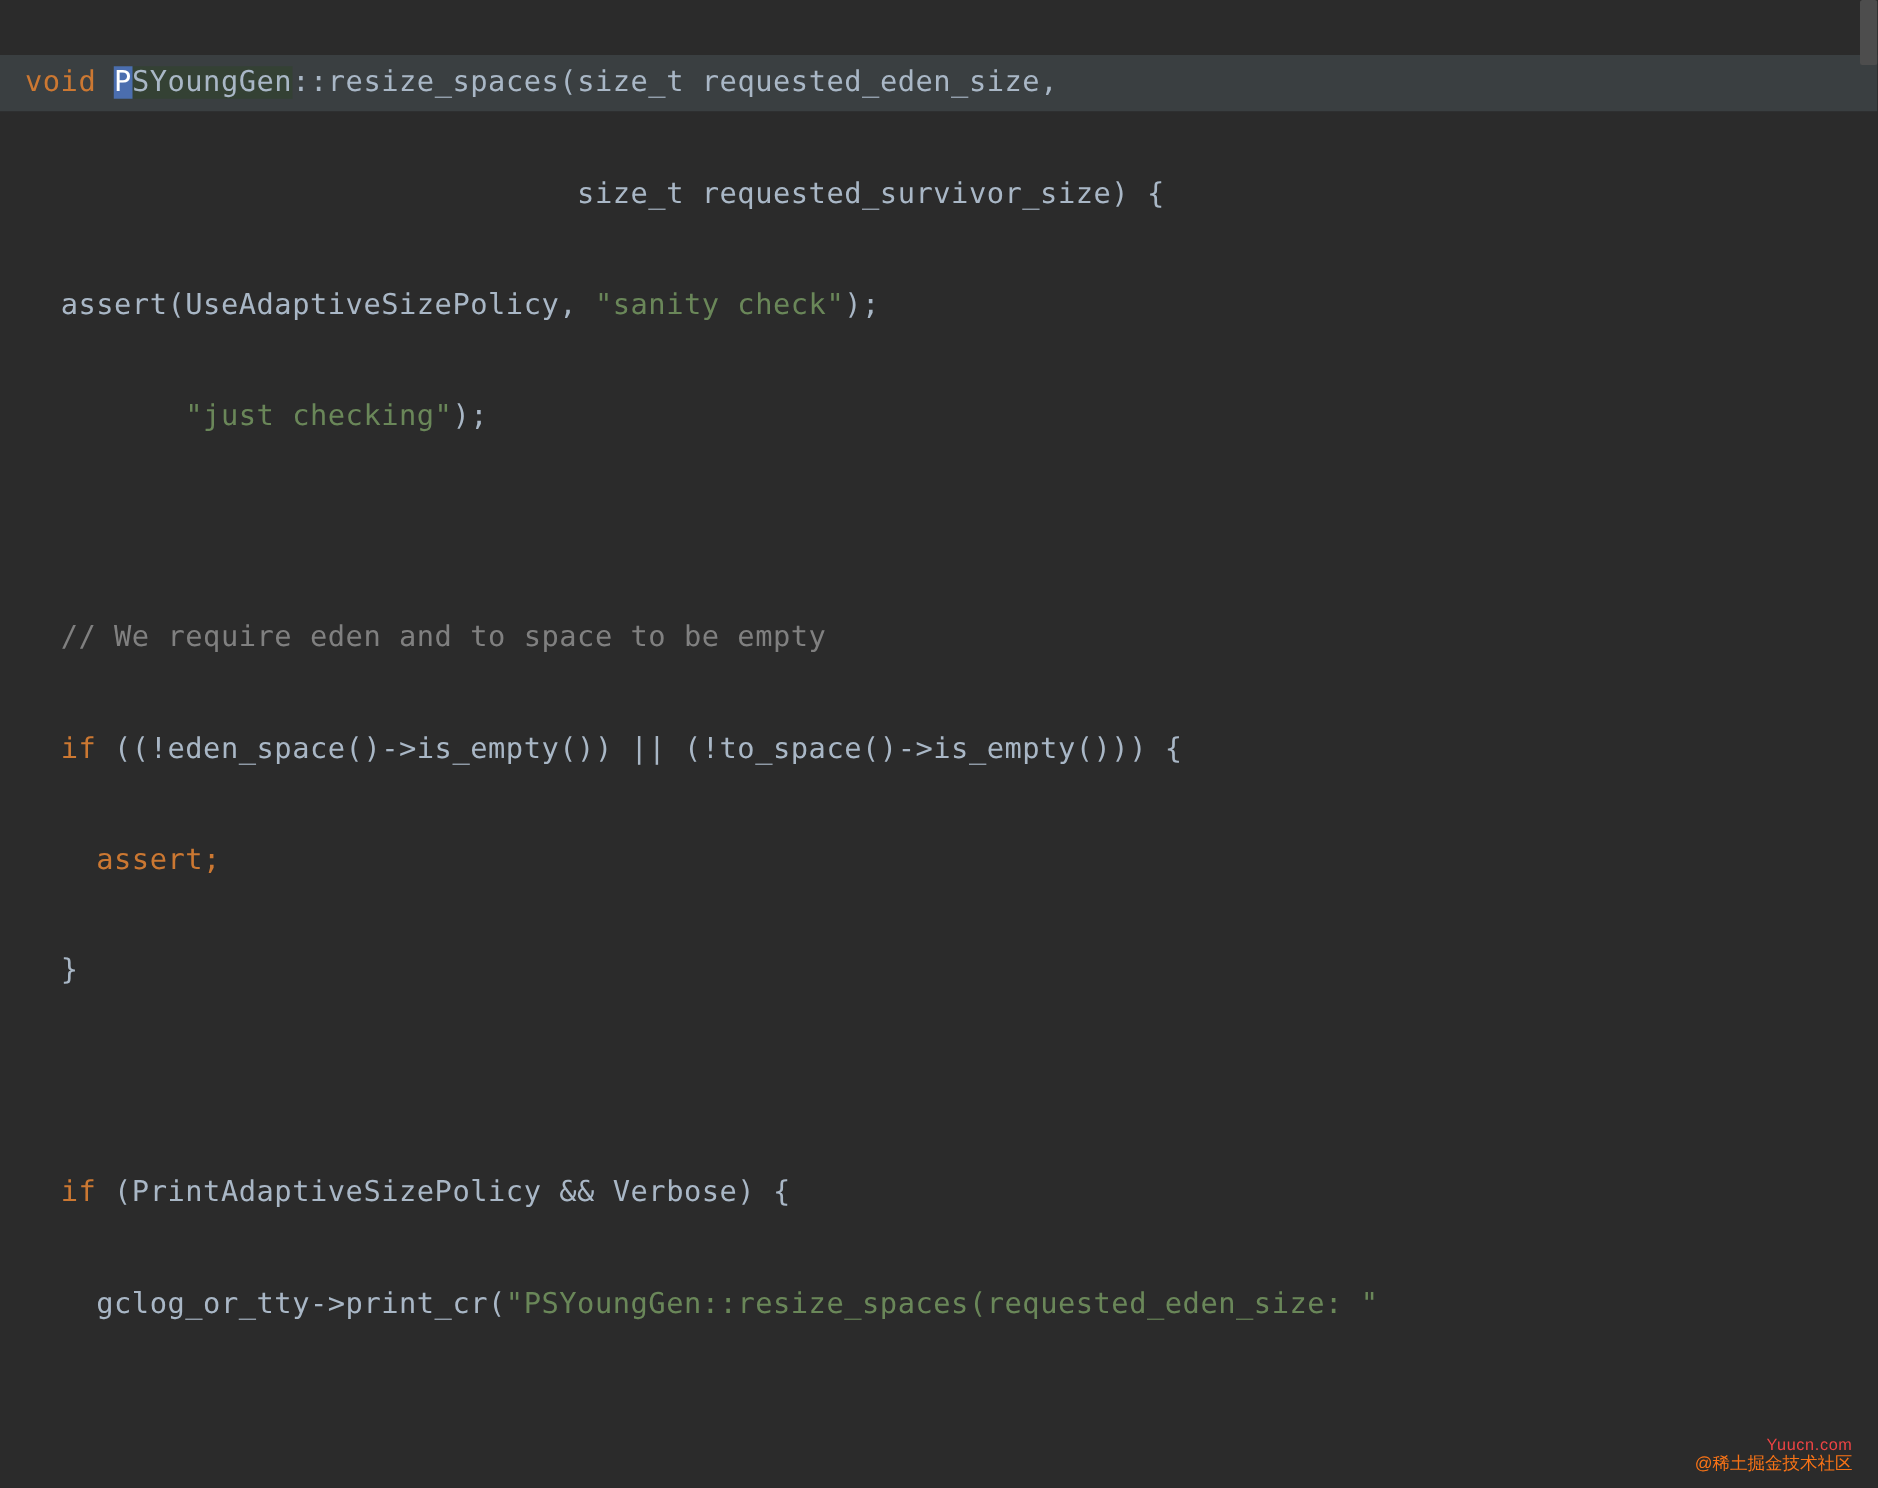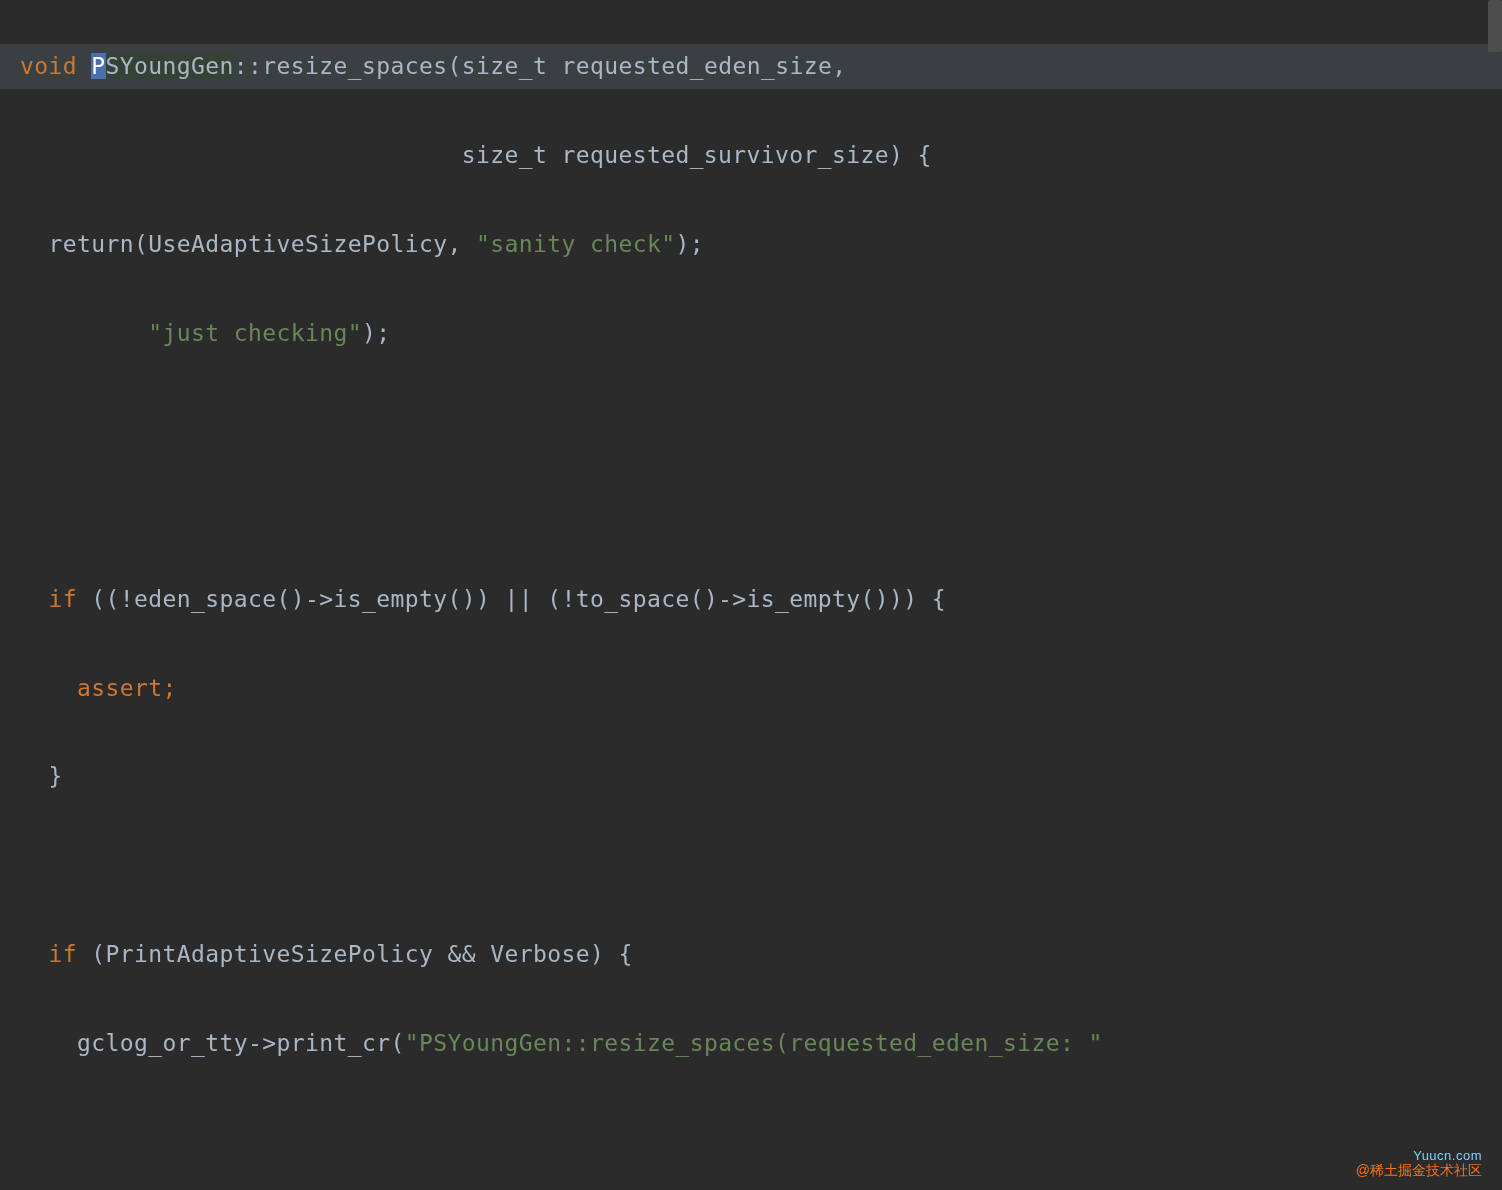--- a/index.html
+++ b/index.html
@@ -32,41 +32,41 @@
   .string { color: #6a8759; }
   .highlight-class { background: #344134; color: #a9b7c6; }
   .selected-char { background: #4b6eaf; color: #ffffff; }
   .watermark {
     position: absolute;
     font-family: sans-serif;
     font-size: 14px;
     color: #f97316;
   }
   .wm1 { right: 20px; bottom: 6px; }
-  .wm2 { right: 20px; bottom: 22px; color: #7dd3fc; font-size: 13px; letter-spacing: 0.5px;}
+  .wm2 { right: 20px; bottom: 22px; color: #ef4444; font-size: 13px; letter-spacing: 0.5px;}
   .scrollbar {
     position: absolute;
     right: 0;
     top: 0;
     width: 14px;
     height: 52px;
     background: #4d4d4d;
     border-radius: 2px;
   }
 </style>
 </head>
 <body>
 
 <div class="editor">
 <span class="line line0"><span class="kw">void</span><span> </span><span class="highlight-class"><span class="selected-char">P</span><span>SYoungGen</span></span><span class="default">::</span><span class="default">resize_spaces</span><span class="default">(size_t requested_eden_size,</span></span>
 <span class="line"><span>                               </span><span class="default">size_t requested_survivor_size) {</span></span>
-<span class="line"><span>  </span><span class="default">return(UseAdaptiveSizePolicy, </span><span class="string">"sanity check"</span><span class="default">);</span></span>
+<span class="line"><span>  </span><span class="default">assert(UseAdaptiveSizePolicy, </span><span class="string">"sanity check"</span><span class="default">);</span></span>
 <span class="line"><span>         </span><span class="string">"just checking"</span><span class="default">);</span></span>
 <span class="line"><span></span> </span>
-<span class="line"><span>  </span></span>
+<span class="line"><span>  </span><span class="comment">// We require eden and to space to be empty</span></span>
 <span class="line"><span>  </span><span class="kw">if</span><span class="default"> ((!eden_space()-&gt;is_empty()) || (!to_space()-&gt;is_empty())) {</span></span>
 <span class="line"><span>    </span><span class="kw">assert</span><span class="kw">;</span></span>
 <span class="line"><span>  </span><span class="default">}</span></span>
 <span class="line"><span></span> </span>
 <span class="line"><span>  </span><span class="kw">if</span><span class="default"> (PrintAdaptiveSizePolicy &amp;&amp; Verbose) {</span></span>
 <span class="line"><span>    </span><span class="default">gclog_or_tty-&gt;print_cr(</span><span class="string">"PSYoungGen::resize_spaces(requested_eden_size: "</span></span>
 
 
 
 

